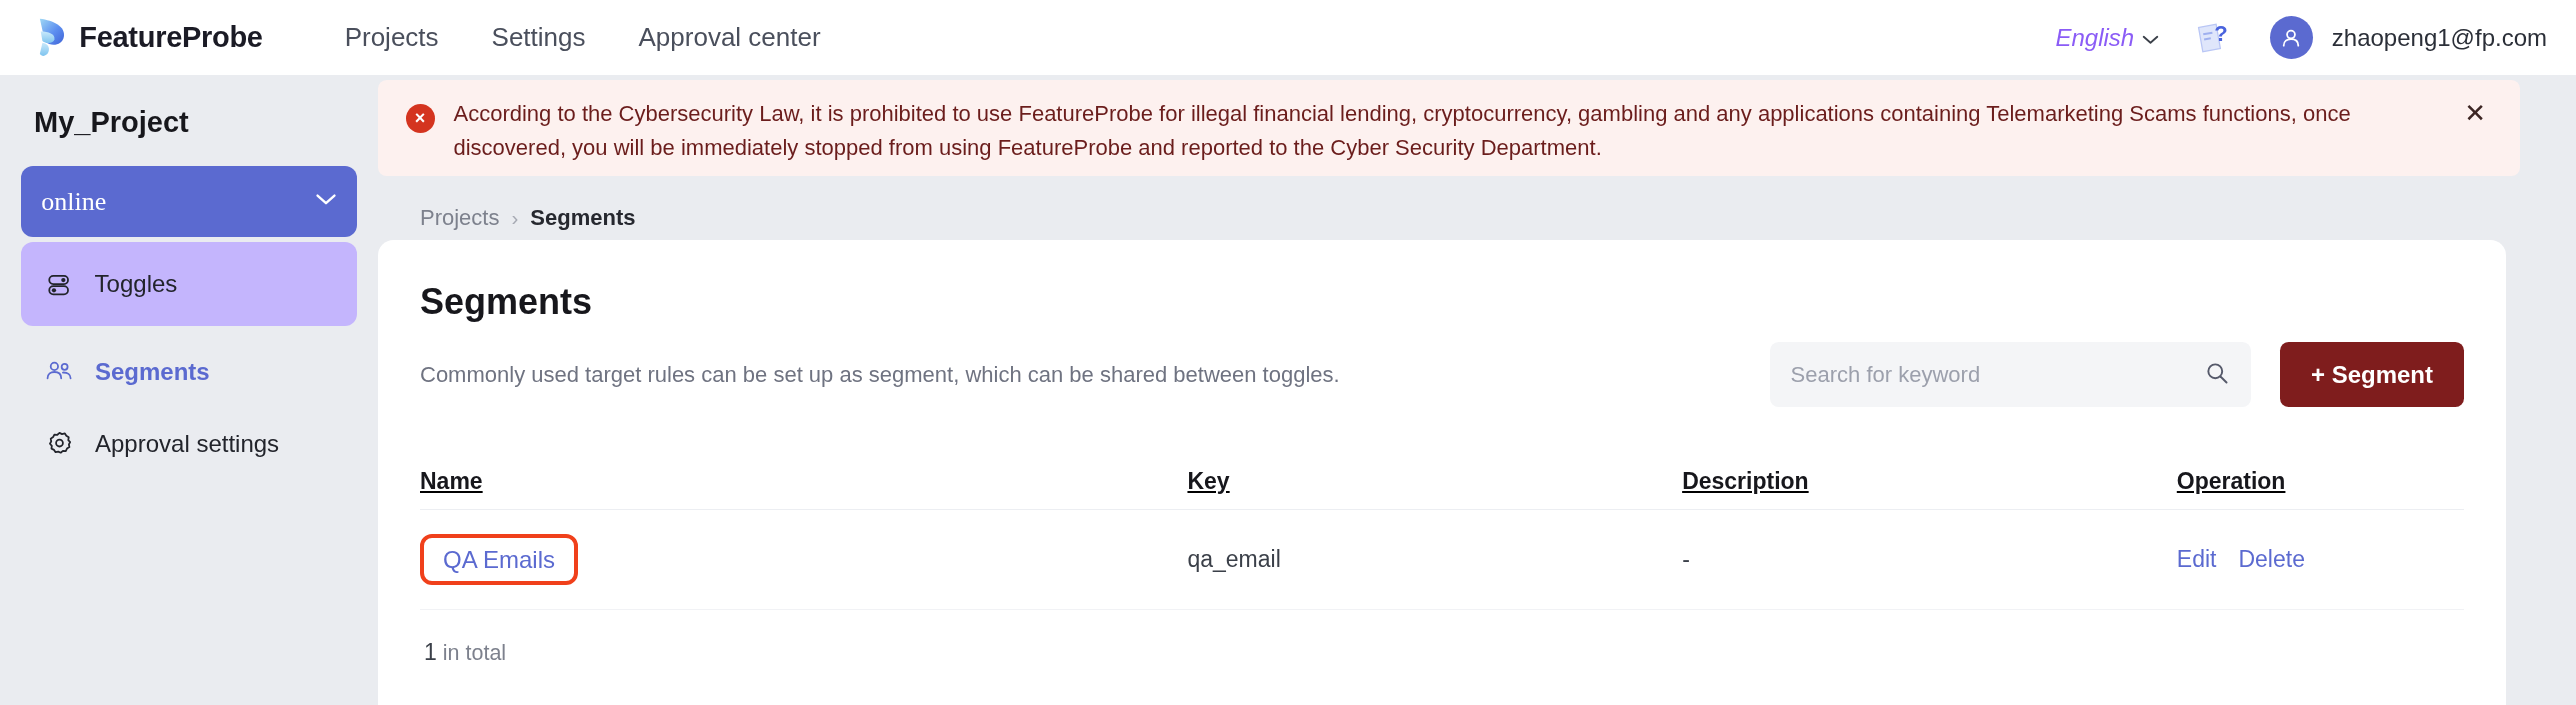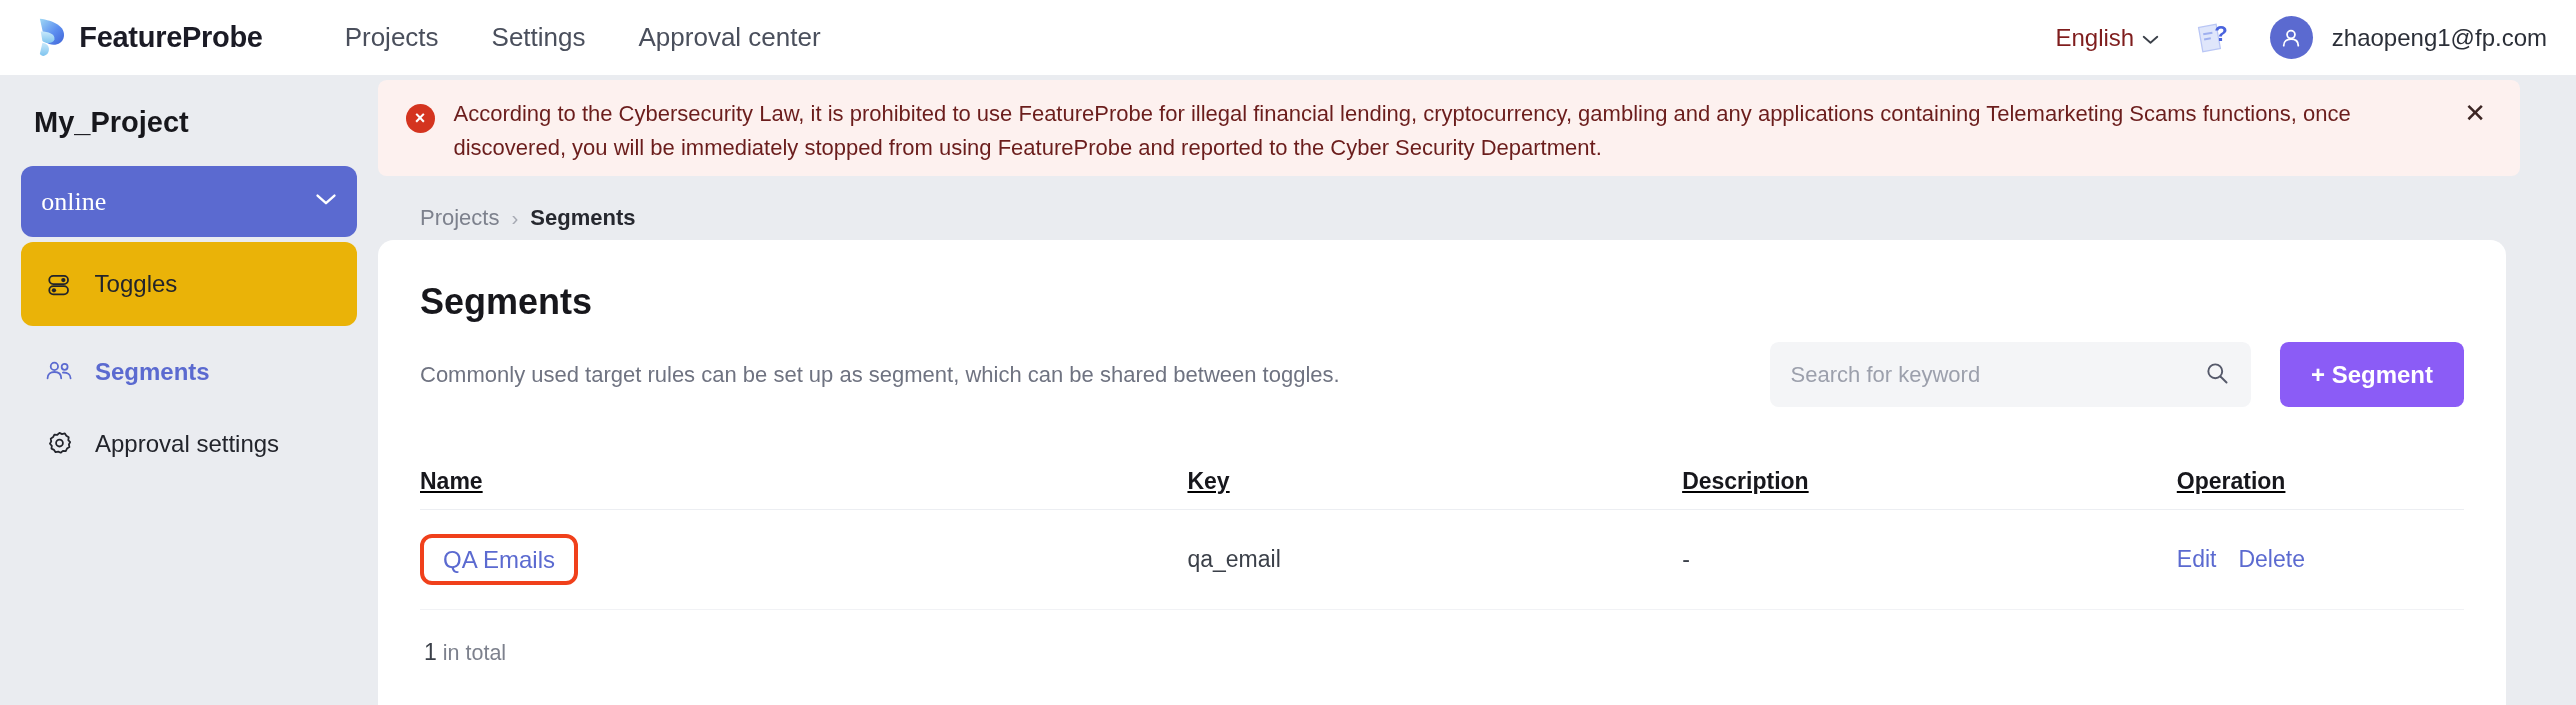--- a/index.html
+++ b/index.html
@@ -26,22 +26,22 @@
   }
   .nav { display: flex; align-items: center; margin-left: 82px; gap: 53px; }
   .nav-item {
     font-size: 26px; color: #4a4f5c; cursor: pointer; white-space: nowrap;
   }
   .header-right {
     margin-left: auto; display: flex; align-items: center;
     margin-right: 29px; gap: 0;
   }
   .lang {
-    font-size: 24px; color: #7f1d1d; display: flex; align-items: center;
-    gap: 7.7px; cursor: pointer; margin-right: 34px;
+    font-size: 24px; color: #8b5cf6; display: flex; align-items: center;
+    gap: 7.7px; cursor: pointer; margin-right: 34px; font-style: italic;
   }
   .chev-sm { display: inline-block; }
   .help-icon { width: 39px; height: 39px; cursor: pointer; margin-right: 38px; }
   .avatar {
     width: 43px; height: 43px; border-radius: 50%;
     background: #5b6ad0; display: flex; align-items: center;
     justify-content: center; margin-right: 19px; cursor: pointer;
   }
   .user-email { font-size: 24px; color: #2b2f38; white-space: nowrap; }
 
@@ -56,21 +56,21 @@
     margin: 31px 0 0 34px;
   }
   .env-select {
     margin: 27px 20.6px 0 20.6px; height: 71px;
     background: #5b6ad0; border-radius: 12px;
     display: flex; align-items: center; justify-content: space-between;
     padding: 0 20px 0 20.6px; cursor: pointer; font-family: Liberation Serif, serif;
   }
   .env-select-label { font-size: 26px; color: #ffffff; }
   .nav-card {
-    margin: 5.2px 20.6px 0 20.6px; background: #eab308;
+    margin: 5.2px 20.6px 0 20.6px; background: #c4b5fd;
     border-radius: 12px; padding: 15.5px 0 15.5px 0;
   }
   .side-item {
     display: flex; align-items: center; gap: 19px;
     height: 53px; padding-left: 22px; cursor: pointer;
   }
   .side-item-label { font-size: 24px; color: #22242b; }
   .side-item.active .side-item-label { color: #5b6ad0; font-weight: bold; }
   .side-item-bare {
     display: flex; align-items: center; gap: 19px;
@@ -133,21 +133,21 @@
     display: flex; align-items: center; padding: 0 20.6px;
   }
   .search-input {
     border: none; outline: none; background: transparent;
     font-size: 22px; color: #2b2f38; flex: 1;
     font-family: "Liberation Sans", sans-serif;
   }
   .search-input::placeholder { color: #9ca0ac; }
   .add-btn {
     margin-left: 29px; width: 184px; height: 65px;
-    background: #8b5cf6; border: none; border-radius: 8.6px;
+    background: #7f1d1d; border: none; border-radius: 8.6px;
     color: #ffffff; font-size: 24px; font-weight: bold;
     cursor: pointer; font-family: "Liberation Sans", sans-serif;
   }
 
   
   .table { margin: 46px 42px 0 42px; }
   .thead {
     display: flex; height: 57px; align-items: center;
     border-bottom: 1.7px solid #eceef2;
     text-decoration: underline;

